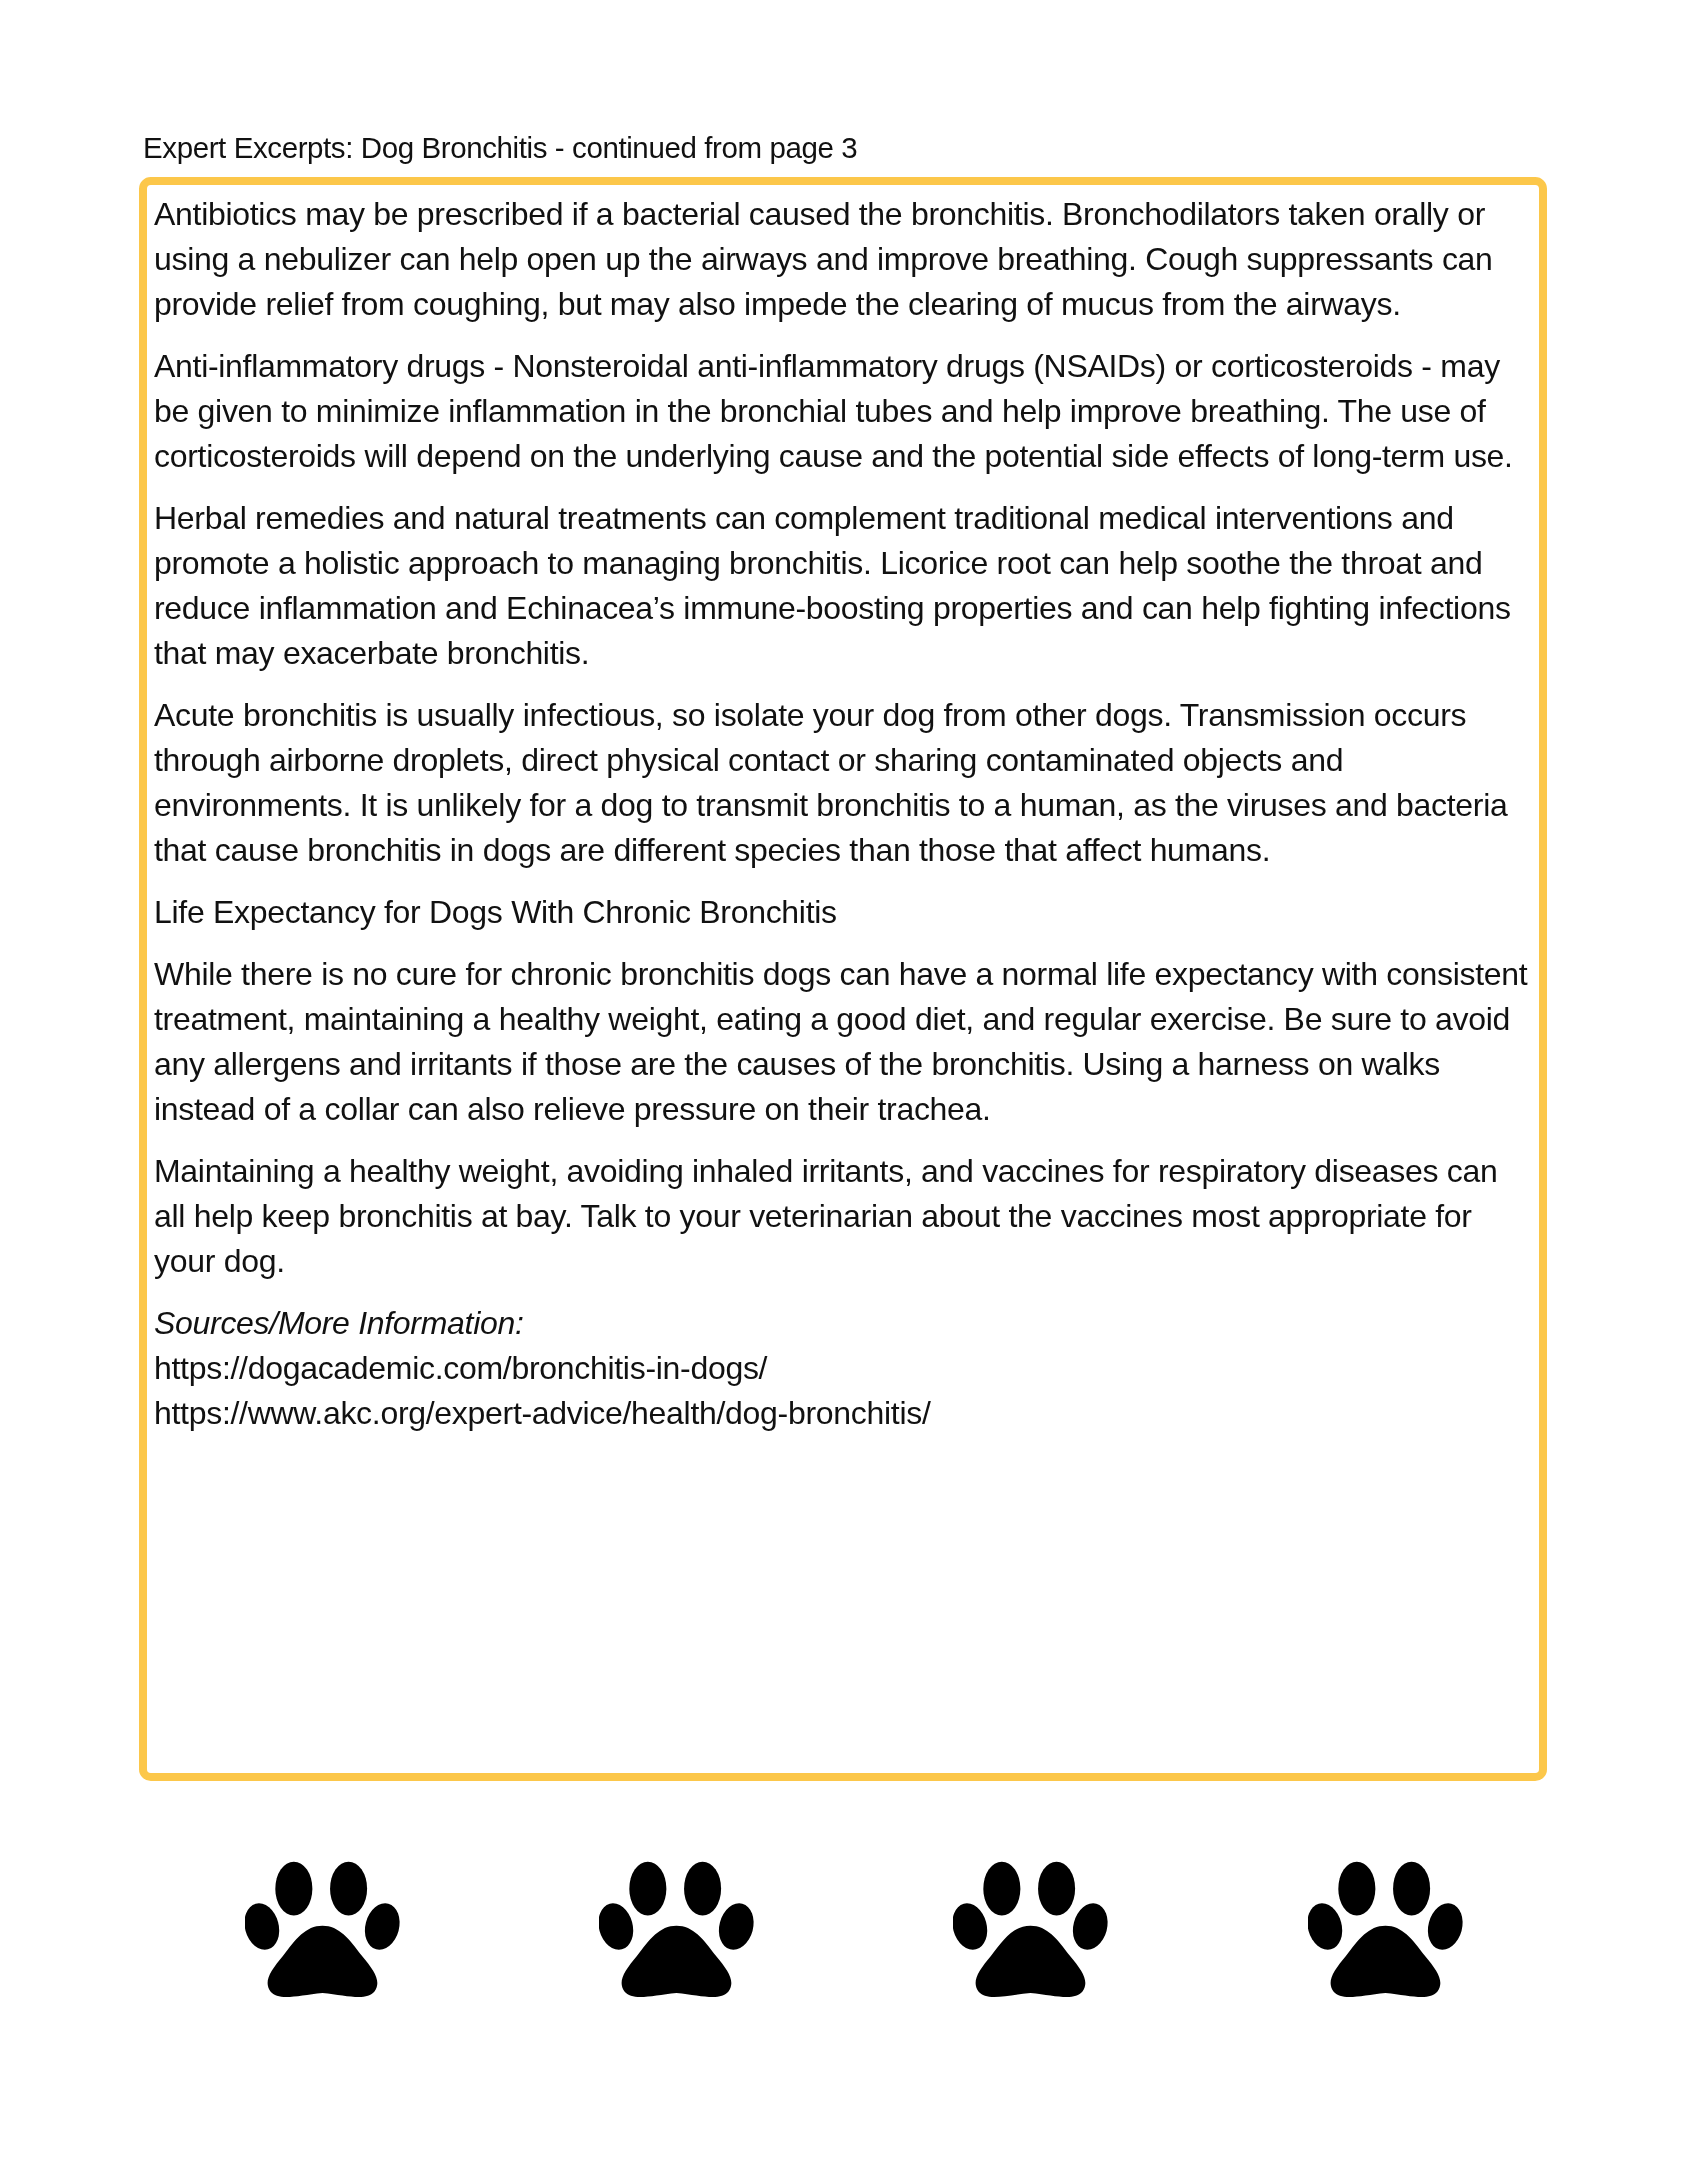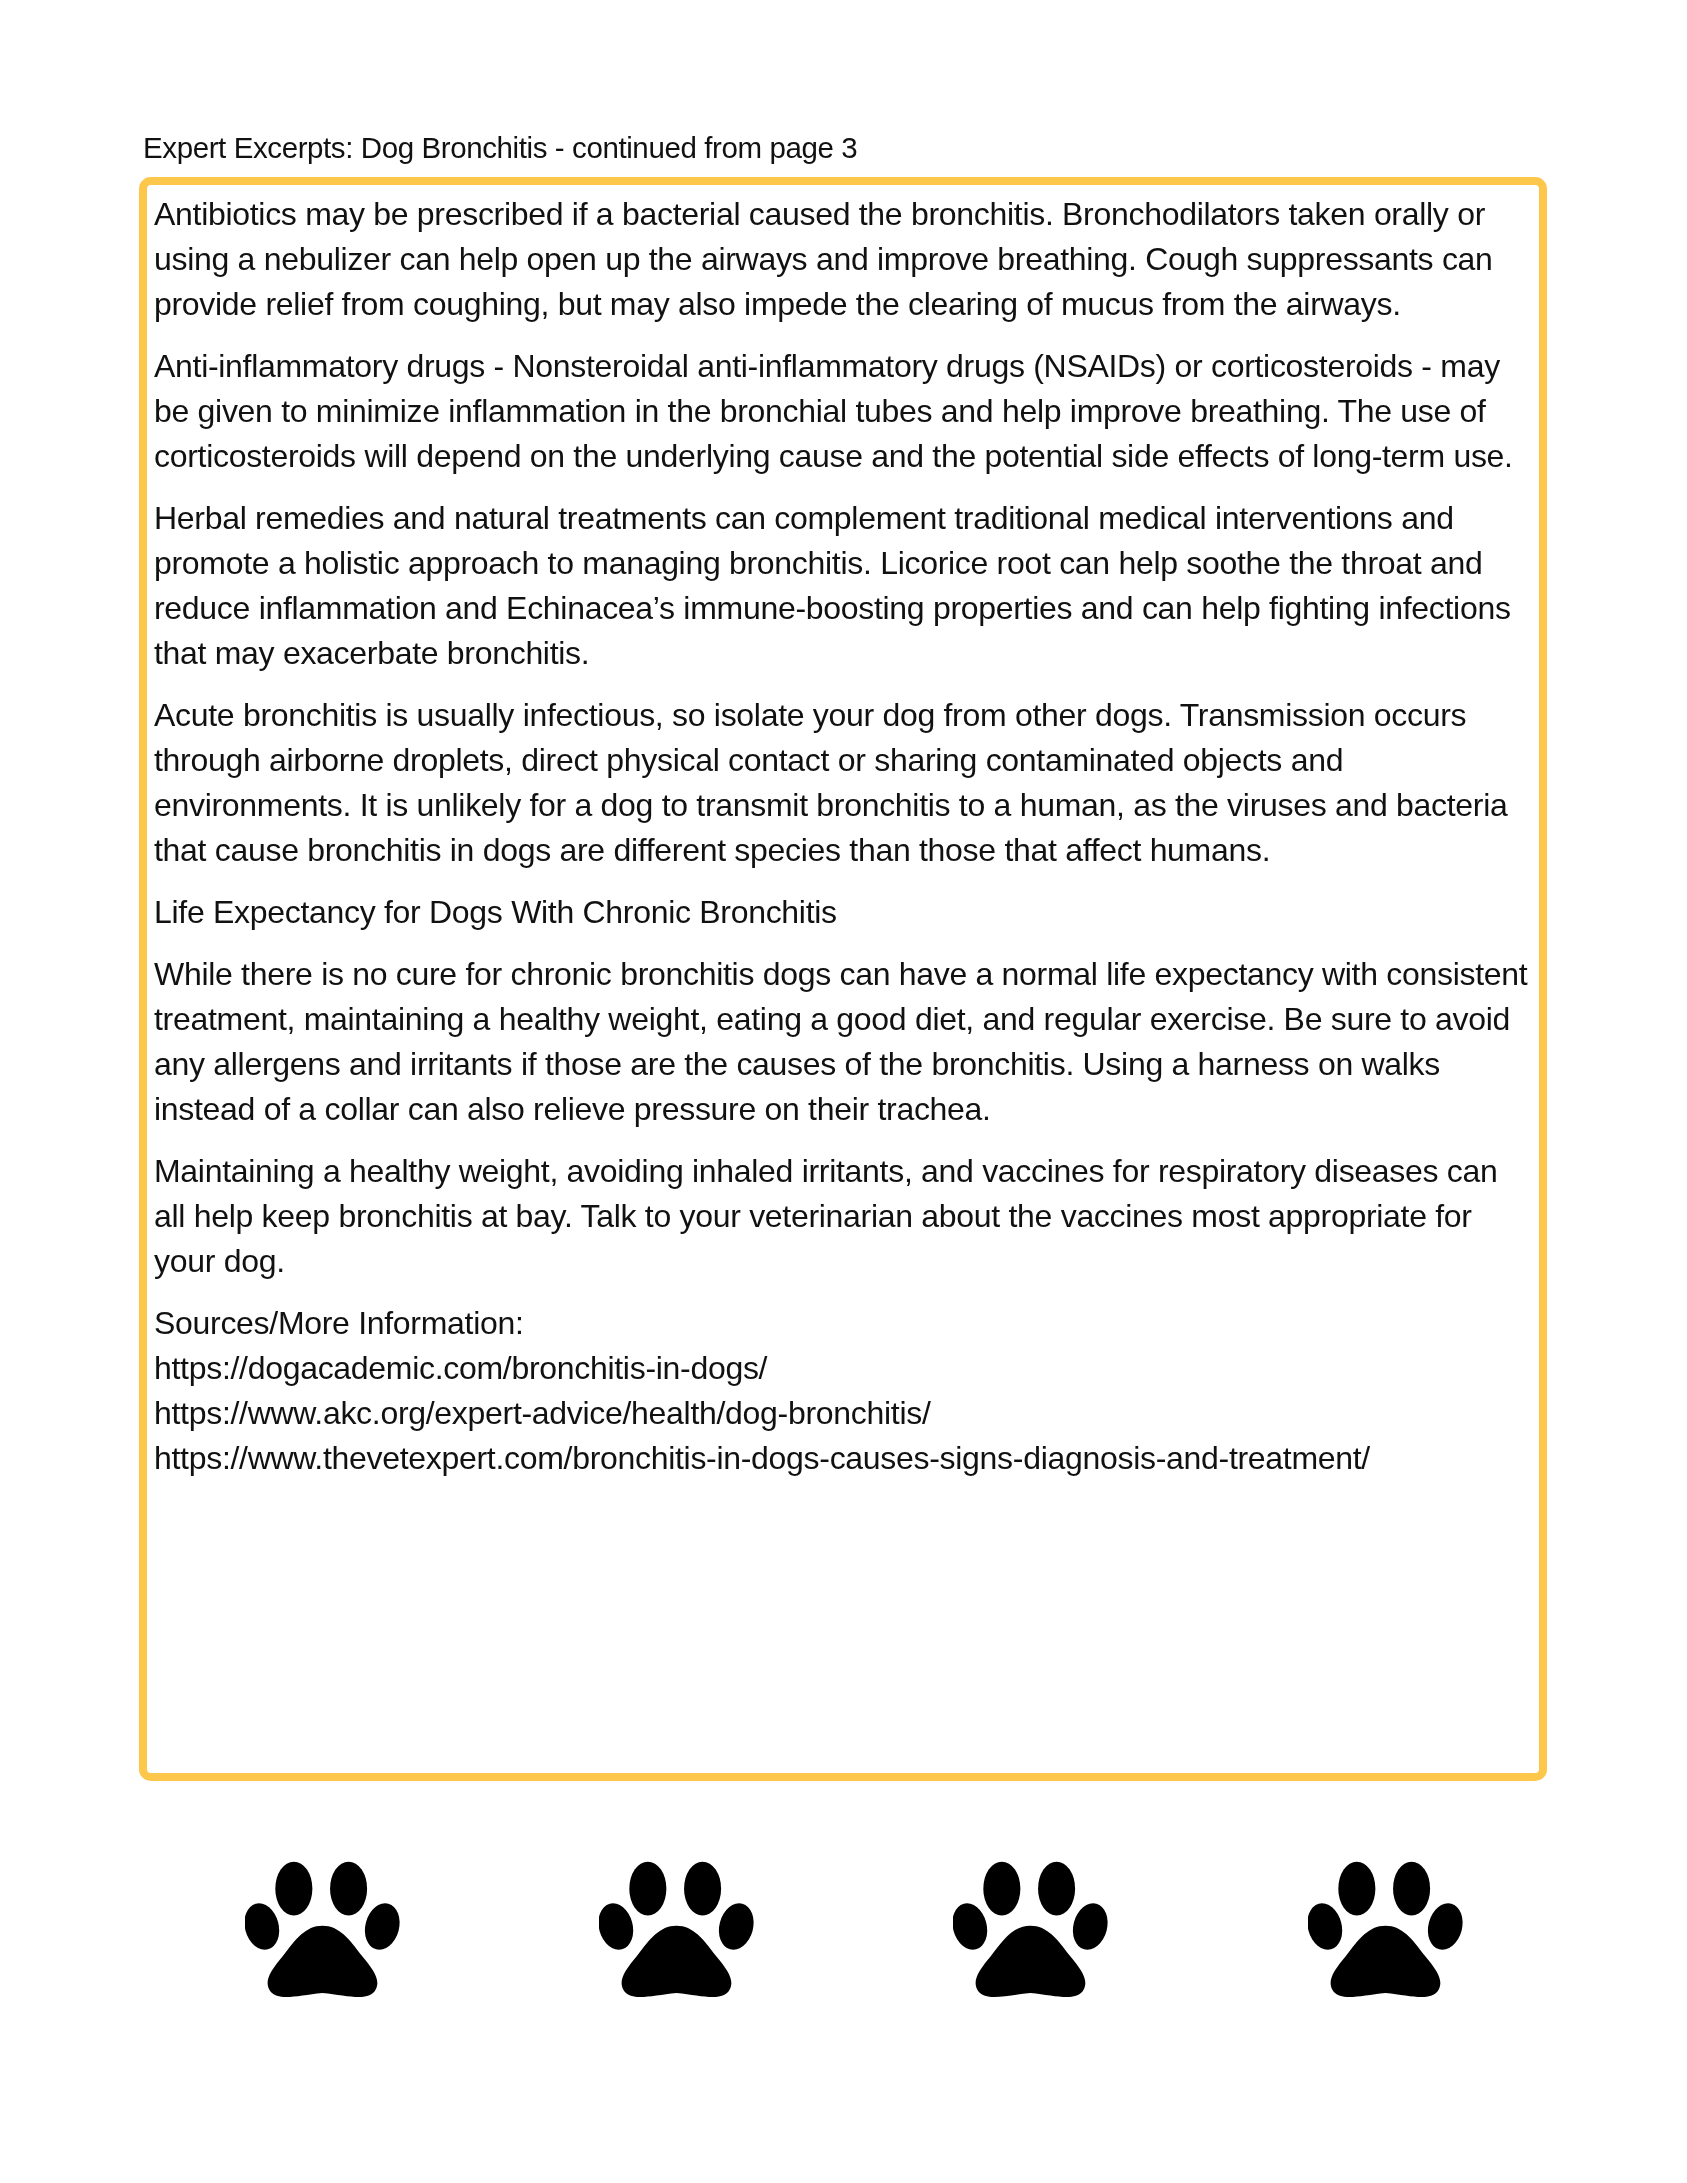--- a/index.html
+++ b/index.html
@@ -6,21 +6,21 @@
     body { width: 1687px; height: 2183px; position: relative; overflow: hidden;
       font-family: "Liberation Sans", "DejaVu Sans", sans-serif; color: #111; }
     .page-header { position: absolute; left: 143px; top: 127px; font-size: 29.5px;
       letter-spacing: -0.4px; line-height: 42px; }
     .box { position: absolute; left: 139px; top: 177px; width: 1392px; height: 1588px;
       border: 8.4px solid #FCC74A; border-radius: 11.8px; box-sizing: content-box; }
     .content { position: absolute; left: 154px; top: 192px; width: 1392px;
       font-size: 32px; line-height: 45px; letter-spacing: -0.3px; }
     .content p { margin: 0 16px 17px 0; }
     .content h3 { margin: 0 0 17px 0; font-size: 32px; line-height: 45px; font-weight: normal; }
-    .sources-label { }
+    .sources-label { font-style: italic; }
     .sources p.src { margin: 0; }
     .paws { position: absolute; left: 0; top: 1848px; width: 1687px; height: 160px; }
     .paw { position: absolute; top: 0; width: 160px; height: 152px; }
   </style>
 </head>
 <body>
 
 <div class="page-header">Expert Excerpts: Dog Bronchitis - continued from page 3</div>
 
 <div class="box" style="border-color: rgb(252, 199, 74);"></div>
@@ -33,21 +33,20 @@
 
   <h3>Life Expectancy for Dogs With Chronic Bronchitis</h3>
   <p>While there is no cure for chronic bronchitis dogs can have a normal life expectancy with consistent treatment, maintaining a healthy weight, eating a good diet, and regular exercise. Be sure to avoid any allergens and irritants if those are the causes of the bronchitis. Using a harness on walks instead of a collar can also relieve pressure on their trachea.</p>
 
   <p>Maintaining a healthy weight, avoiding inhaled irritants, and vaccines for respiratory diseases can all help keep bronchitis at bay. Talk to your veterinarian about the vaccines most appropriate for your dog.</p>
 
   <div class="sources">
     <p class="src sources-label">Sources/More Information:</p>
     <p class="src">https://dogacademic.com/bronchitis-in-dogs/</p>
     <p class="src">https://www.akc.org/expert-advice/health/dog-bronchitis/</p>
-    <p class="src">https://www.thevetexpert.com/bronchitis-in-dogs-causes-signs-diagnosis-and-treatment/</p>
   </div>
 </div>
 
 <div class="paws">
   <svg class="paw" style="left:245px" viewBox="0 0 190 180">
     <ellipse cx="58" cy="48" rx="22" ry="32" fill="#000000"></ellipse>
     <ellipse cx="123" cy="48" rx="22" ry="32" fill="#000000"></ellipse>
     <ellipse cx="20" cy="93" rx="20" ry="28" transform="rotate(-15 20 93)" fill="#000000"></ellipse>
     <ellipse cx="163" cy="93" rx="20" ry="28" transform="rotate(15 163 93)" fill="#000000"></ellipse>
     <path d="M92 92 C72 92 60 108 45 128 C30 146 22 158 30 170 C40 182 62 175 92 172 C122 175 144 182 154 170 C162 158 154 146 139 128 C124 108 112 92 92 92 Z" fill="#000000"></path>

